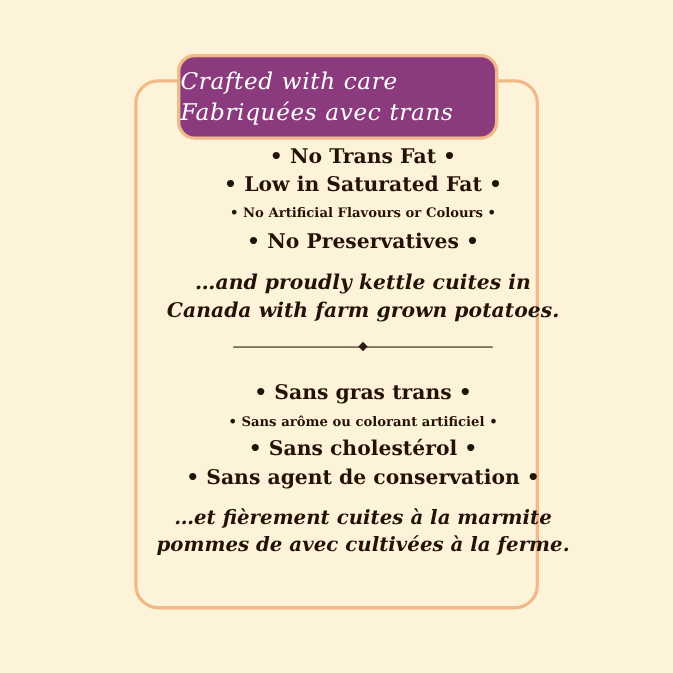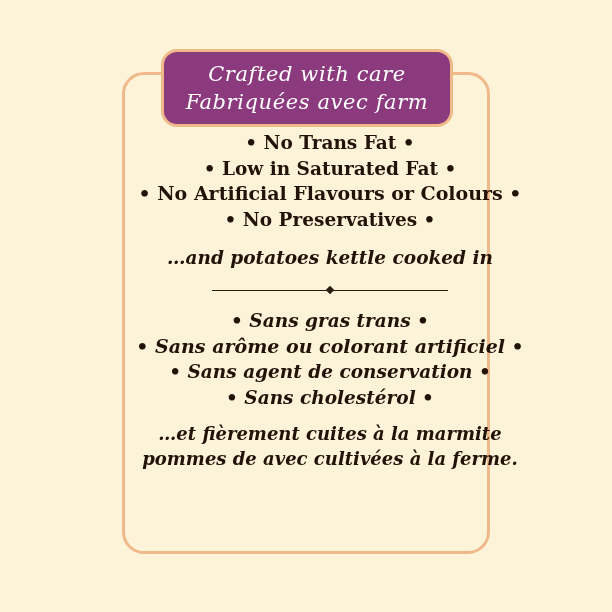--- a/index.html
+++ b/index.html
@@ -36,21 +36,21 @@
     left: 161px;
     top: 49px;
     width: 292px;
     height: 78px;
     background: #8c3a7e;
     border: 3px solid #f0b98a;
     border-radius: 16px;
     box-sizing: border-box;
     display: flex;
     flex-direction: column;
-    align-items: center;
+    align-items: flex-start;
     justify-content: center;
     z-index: 3;
   }
   .banner-line {
     color: #ffffff;
     font-family: "DejaVu Serif", serif;
     font-style: italic;
     font-size: 21px;
     line-height: 28px;
     letter-spacing: 0.6px;
@@ -71,22 +71,21 @@
   }
   .bullet-line {
     font-family: "DejaVu Serif", serif;
     font-weight: bold;
     font-size: 18.5px;
     line-height: 25.5px;
     white-space: nowrap;
     color: #231208;
   }
   .bullet-line.small {
-    font-size: 19px;
-    text-align: right;
+    font-size: 12px;
   }
   .italic-note {
     font-family: "DejaVu Serif", serif;
     font-style: italic;
     font-weight: bold;
     font-size: 18.5px;
     line-height: 25px;
     color: #231208;
     white-space: nowrap;
   }
@@ -113,64 +112,64 @@
   .divider .dot {
     position: absolute;
     top: 6px;
     left: 115px;
     width: 6px;
     height: 6px;
     background: #2b1a10;
     transform: rotate(45deg);
   }
   .fr-group {
-    margin-top: 1px;
-    font-style: italic;
+    margin-top: 13px;
   }
   .block-gap-fr {
     height: 11px;
   }
 </style>
 </head>
 <body>
 
 <div class="packaging-panel">
 
   <div class="card-frame"></div>
 
   <div class="banner">
     <div class="banner-line">Crafted with care</div>
-    <div class="banner-line">Fabriquées avec farm</div>
+    <div class="banner-line">Fabriquées avec trans</div>
   </div>
 
   <div class="content">
 
     <div>
       <div class="bullet-line">• No Trans Fat •</div>
       <div class="bullet-line">• Low in Saturated Fat •</div>
       <div class="bullet-line small">• No Artificial Flavours or Colours •</div>
       <div class="bullet-line">• No Preservatives •</div>
     </div>
 
     <div class="block-gap-en"></div>
 
     <div>
-      <div class="italic-note">…and potatoes kettle cooked in</div>
+      <div class="italic-note">…and proudly kettle cuites in</div>
+      <div class="italic-note">Canada with farm grown potatoes.</div>
     </div>
 
     <div class="divider">
       <div class="rule"></div>
       <div class="dot"></div>
     </div>
 
     <div class="fr-group">
       <div class="bullet-line">• Sans gras trans •</div>
       <div class="bullet-line small">• Sans arôme ou colorant artificiel •</div>
+      <div class="bullet-line">• Sans cholestérol •</div>
       <div class="bullet-line">• Sans agent de conservation •</div>
-      <div class="bullet-line">• Sans cholestérol •</div>
     </div>
 
     <div class="block-gap-fr"></div>
 
     <div>
       <div class="italic-note tight">…et fièrement cuites à la marmite</div>
       <div class="italic-note tight">pommes de avec cultivées à la ferme.</div>
     </div>
 
   </div>

